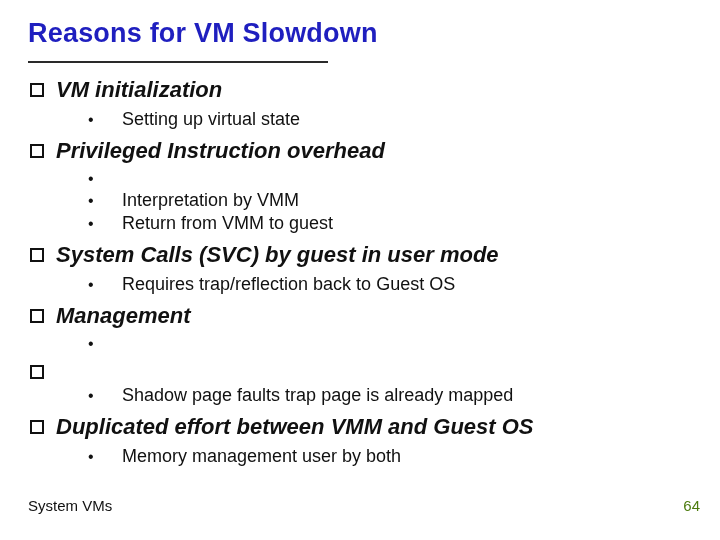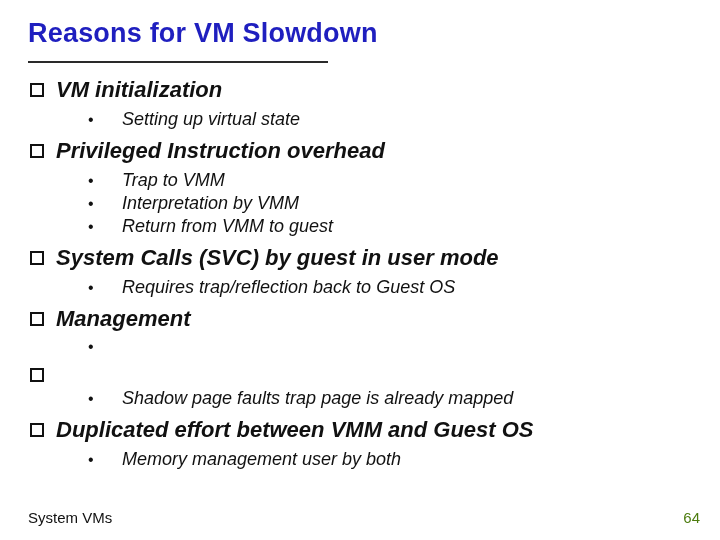--- a/index.html
+++ b/index.html
@@ -7,22 +7,22 @@
   .slide { width: 720px; height: 540px; position: relative; padding: 18px 28px 0 28px; }
   .title { color: #1f1fbf; font-weight: bold; font-size: 27px; letter-spacing: 0.2px; }
   .rule { border: none; border-top: 2px solid #2a2a2a; width: 300px; margin-top: 12px; margin-bottom: 14px; }
   .content { padding-left: 2px; }
   .l1 { display: flex; align-items: baseline; margin-top: 4px; font-style: italic; }
   .l1 .bullet { width: 14px; height: 14px; border: 2px solid #111; margin-right: 12px; flex: 0 0 auto; margin-top: 4px; }
   .l1 .text { color: #111; font-weight: bold; font-size: 22px; }
   .subs { padding-left: 52px; margin-top: 6px; margin-bottom: 8px; }
   .l2 { display: flex; align-items: baseline; margin-top: 2px; }
   .l2 .dot { width: 40px; flex: 0 0 auto; color: #111; font-size: 16px; text-align: left; padding-left: 6px; }
-  .l2 .text { color: #111; font-size: 18px; font-style: italic; }
-  .footer { position: absolute; bottom: 14px; left: 28px; right: 20px; display: flex; justify-content: space-between; align-items: baseline; }
+  .l2 .text { color: #111; font-size: 18px; }
+  .footer { position: absolute; bottom: 26px; left: 28px; right: 20px; display: flex; justify-content: space-between; align-items: baseline; }
   .footer .ftext { color: #111; font-size: 15px; }
   .footer .pnum { color: #4d7c0f; font-size: 15px; }
 </style>
 </head>
 <body>
 
 <div class="slide">
   <div class="title">Reasons for VM Slowdown</div>
   <hr class="rule">
 
@@ -39,21 +39,20 @@
       </div>
     </div>
 
     <div class="l1">
       <span class="bullet"></span>
       <span class="text">Privileged Instruction overhead</span>
     </div>
     <div class="subs">
       <div class="l2">
         <span class="dot">•</span>
-        <span class="text">Trap to VMM</span>
       </div>
       <div class="l2">
         <span class="dot">•</span>
         <span class="text">Interpretation by VMM</span>
       </div>
       <div class="l2">
         <span class="dot">•</span>
         <span class="text">Return from VMM to guest</span>
       </div>
     </div>

